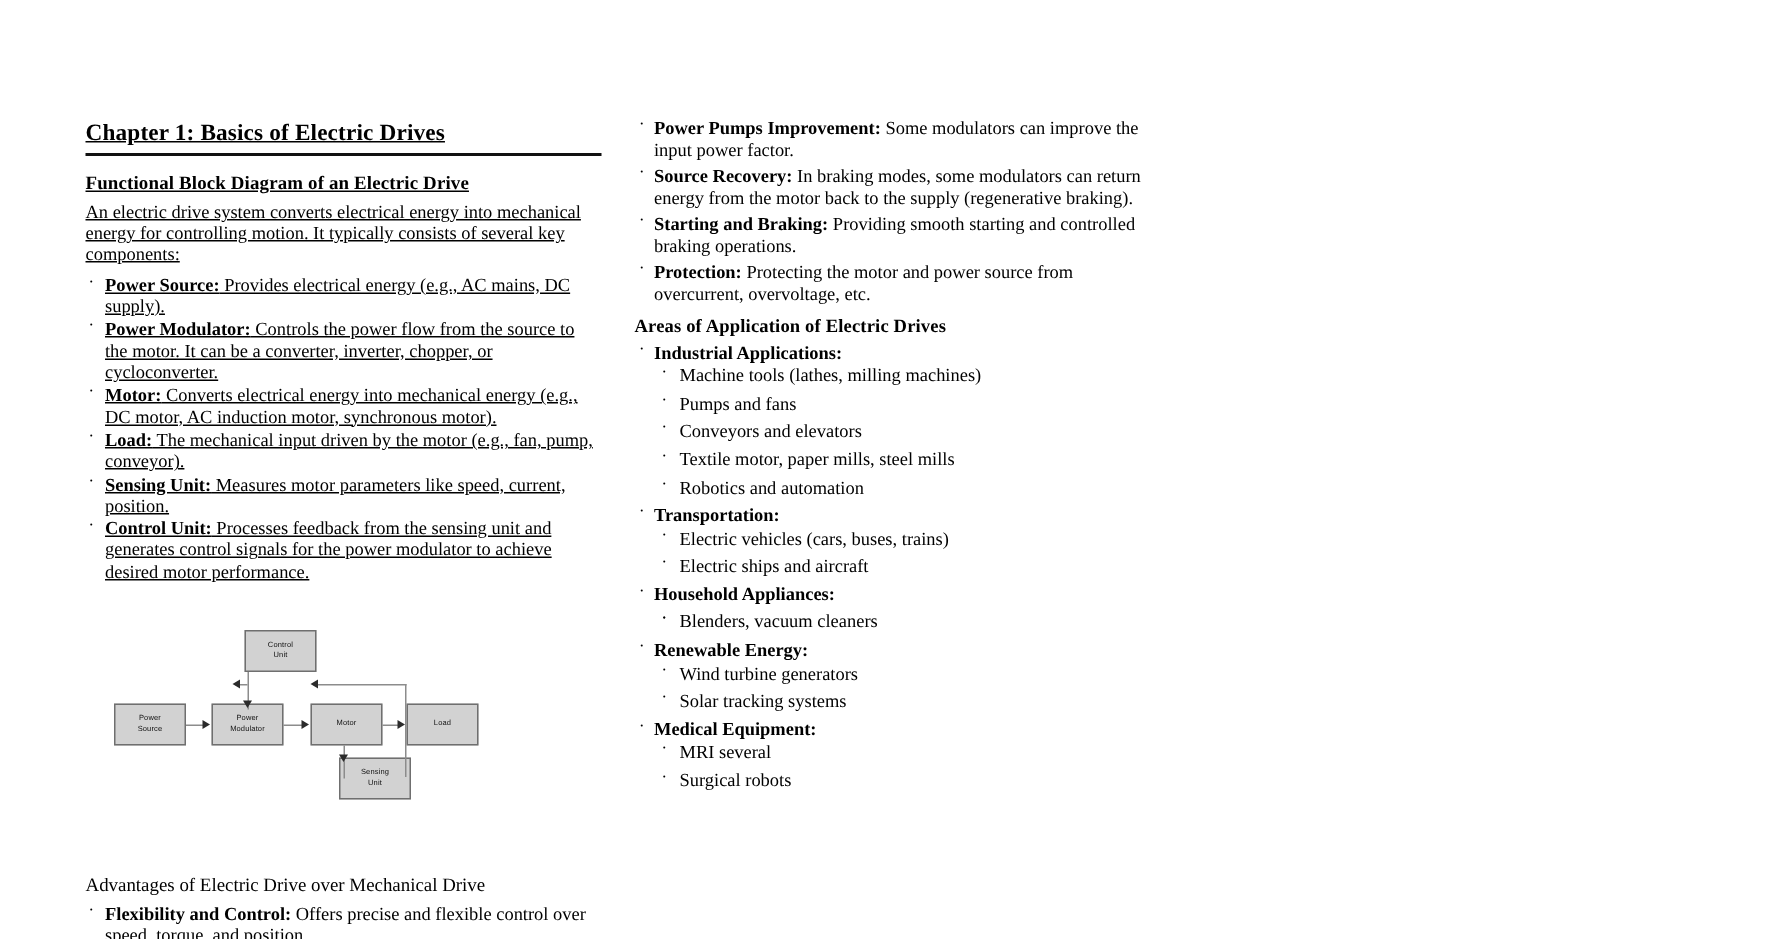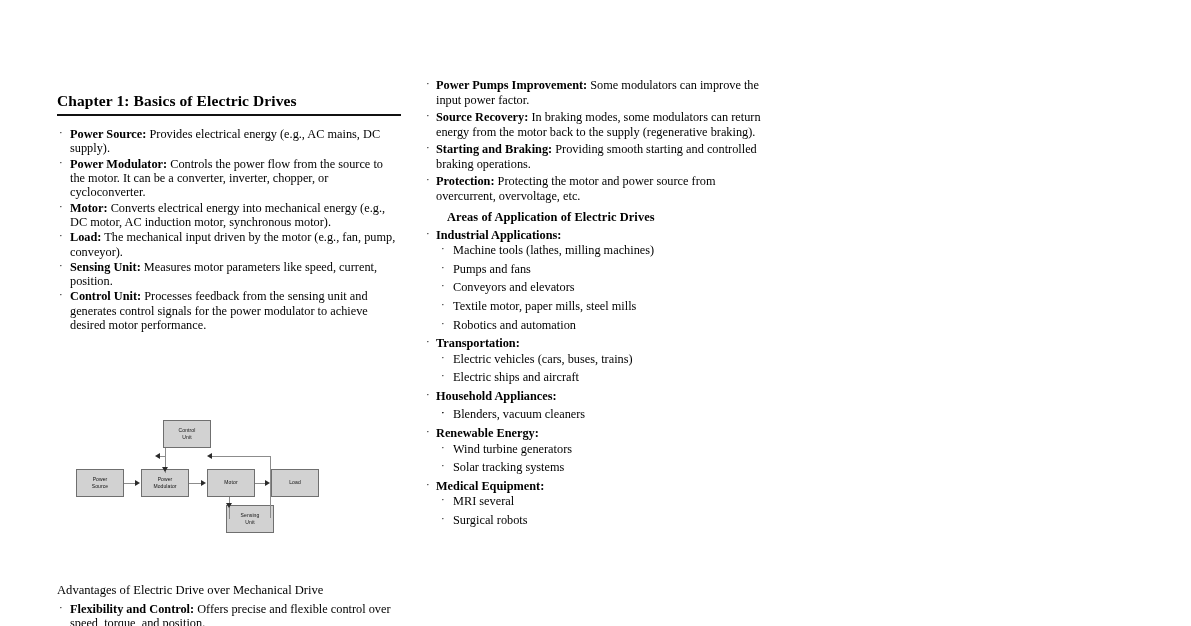--- a/index.html
+++ b/index.html
@@ -2,21 +2,21 @@
 <html><head>
 <meta charset="utf-8">
 <style>
   html,body{margin:0;padding:0;}
   body{
     width:1191px;height:626px;background:#ffffff;overflow:hidden;
     font-family:"Liberation Serif",serif;color:#000;
   }
   .page{position:relative;width:1191px;height:626px;}
 
-  .col-left{position:absolute;left:57px;top:92px;width:344px;}
+  .col-left{position:absolute;left:57px;top:80px;width:344px;text-decoration:underline;}
   .col-right{position:absolute;left:423px;top:78px;width:340px;}
 
   h1.chapter{
     font-size:15.5px;font-weight:bold;margin:0;padding:0 0 5px 0;
     letter-spacing:.1px;line-height:1.1;
   }
   .rule{border:0;border-top:2px solid #111;margin:0 0 11px 0;width:344px;height:0;}
 
   h2.section{
     font-size:12.6px;font-weight:bold;margin:0 0 3px 0;line-height:1.25;
@@ -74,21 +74,23 @@
 </head>
 <body>
 
 <div class="page">
 
   <div class="col-left">
 
     <h1 class="chapter">Chapter 1: Basics of Electric Drives</h1>
     <hr class="rule">
 
+    <h2 class="section">Functional Block Diagram of an Electric Drive</h2>
 
+    <p class="body">An electric drive system converts electrical energy into mechanical energy for controlling motion. It typically consists of several key components:</p>
 
     <ul class="lst" id="components-list">
         <li class=""><span class="bl">·</span><b>Power Source:</b><span> Provides electrical energy (e.g., AC mains, DC supply).</span></li>
         <li class=""><span class="bl">·</span><b>Power Modulator:</b><span> Controls the power flow from the source to the motor. It can be a converter, inverter, chopper, or cycloconverter.</span></li>
         <li class=""><span class="bl">·</span><b>Motor:</b><span> Converts electrical energy into mechanical energy (e.g., DC motor, AC induction motor, synchronous motor).</span></li>
         <li class=""><span class="bl">·</span><b>Load:</b><span> The mechanical input driven by the motor (e.g., fan, pump, conveyor).</span></li>
         <li class=""><span class="bl">·</span><b>Sensing Unit:</b><span> Measures motor parameters like speed, current, position.</span></li>
         <li class=""><span class="bl">·</span><b>Control Unit:</b><span> Processes feedback from the sensing unit and generates control signals for the power modulator to achieve desired motor performance.</span></li>
       </ul>
   </div>
@@ -152,21 +154,21 @@
 
   <div class="col-right">
 
     <ul class="r1" id="features-list">
         <li class=""><span class="bl">·</span><b>Power Pumps Improvement:</b><span> Some modulators can improve the input power factor.</span></li>
         <li class=""><span class="bl">·</span><b>Source Recovery:</b><span> In braking modes, some modulators can return energy from the motor back to the supply (regenerative braking).</span></li>
         <li class=""><span class="bl">·</span><b>Starting and Braking:</b><span> Providing smooth starting and controlled braking operations.</span></li>
         <li class=""><span class="bl">·</span><b>Protection:</b><span> Protecting the motor and power source from overcurrent, overvoltage, etc.</span></li>
       </ul>
 
-    <h2 class="section rgt" style="margin-top:7px;margin-left:24px;">Areas of Application of Electric Drives</h2>
+    <h2 class="section rgt" style="margin-top:7px;">Areas of Application of Electric Drives</h2>
 
     <ul class="r1" id="areas-list">
         <li class="tight"><span class="bl">·</span><b>Industrial Applications:</b><ul class="r2">
             <li><span class="bl">·</span><span>Machine tools (lathes, milling machines)</span></li>
             <li><span class="bl">·</span><span>Pumps and fans</span></li>
             <li><span class="bl">·</span><span>Conveyors and elevators</span></li>
             <li><span class="bl">·</span><span>Textile motor, paper mills, steel mills</span></li>
             <li><span class="bl">·</span><span>Robotics and automation</span></li>
           </ul></li>
         <li class="tight"><span class="bl">·</span><b>Transportation:</b><ul class="r2">

